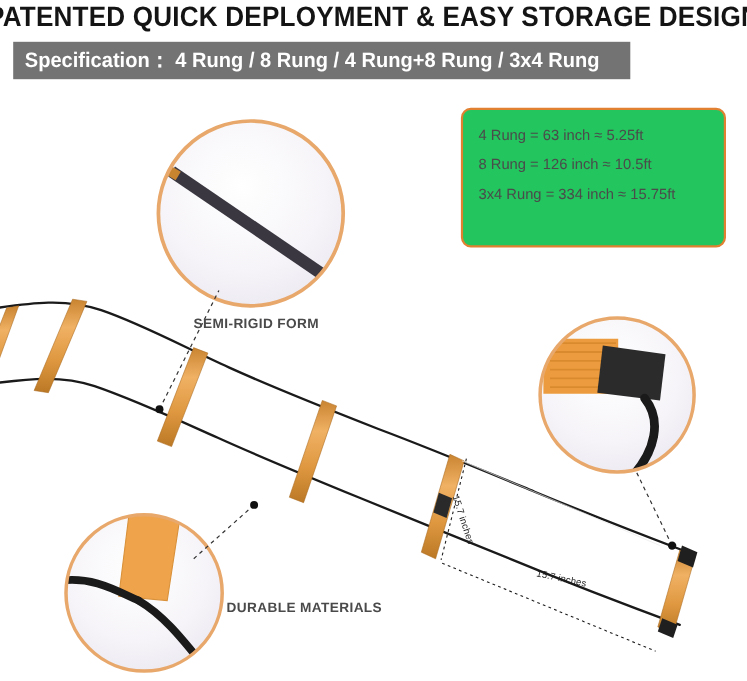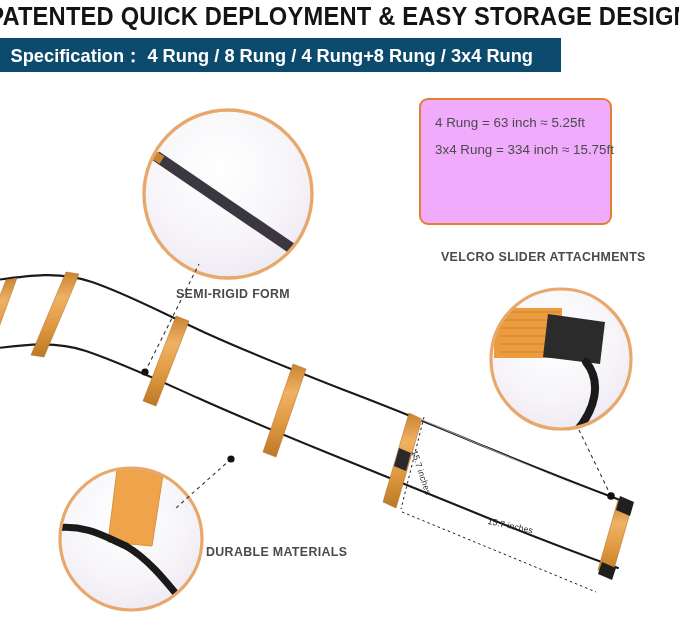--- a/index.html
+++ b/index.html
@@ -34,50 +34,50 @@
     line-height: 1;
     letter-spacing: 0.2px;
     color: #141414;
     white-space: nowrap;
     transform: scaleX(0.93);
     transform-origin: center center;
   }
 
   #spec-bar {
     position: absolute;
-    left: 0;
+    left: 12px;
     top: 38px;
     width: 561px;
     height: 34px;
-    background: #0c4a6e;
+    background: #737373;
     display: flex;
     align-items: center;
   }
   #spec-text {
     padding-left: 11px;
     color: #ffffff;
     font-family: "Liberation Sans Narrow", "Liberation Sans", sans-serif;
     font-weight: bold;
     font-size: 19px;
     line-height: 1;
     white-space: nowrap;
     transform: scaleX(0.96);
     transform-origin: left center;
   }
 
   
   #legend-box {
     position: absolute;
     left: 419px;
     top: 98px;
-    width: 193px;
+    width: 241px;
     height: 127px;
     border: 2.2px solid #E08030;
     border-radius: 9px;
-    background: #f0abfc;
+    background: #22c55e;
     box-sizing: border-box;
     padding: 9px 0 0 14px;
   }
   .legend-line {
     color: #4b4b4b;
     font-size: 13.4px;
     line-height: 27px;
     white-space: nowrap;
     font-family: "Liberation Sans", sans-serif;
   }
@@ -270,24 +270,24 @@
       <path d="M 611,420 L 578,352" fill="none" stroke="#333333" stroke-width="1.1" stroke-dasharray="3.5,3.5"></path>
       <circle cx="611" cy="420" r="3.8" fill="#111111"></circle>
 
       <path d="M 231,383 L 176,432" fill="none" stroke="#333333" stroke-width="1.1" stroke-dasharray="3.5,3.5"></path>
       <circle cx="231" cy="383" r="3.6" fill="#111111"></circle>
     </g>
   </svg>
 
   <div id="legend-box">
     <div class="legend-line">4 Rung = 63 inch ≈ 5.25ft</div>
+    <div class="legend-line">8 Rung = 126 inch ≈ 10.5ft</div>
     <div class="legend-line">3x4 Rung = 334 inch ≈ 15.75ft</div>
   </div>
 
-  <div class="callout-label" id="label-velcro">VELCRO SLIDER ATTACHMENTS</div>
 
   <div class="callout-label" id="label-semirigid">SEMI-RIGID FORM</div>
 
   <div class="callout-label" id="label-durable">DURABLE MATERIALS</div>
 
   <div class="dim-text" id="dim-vertical">15.7 inches</div>
 
   <div class="dim-text" id="dim-horizontal">15.7 inches</div>
 
 </div>

